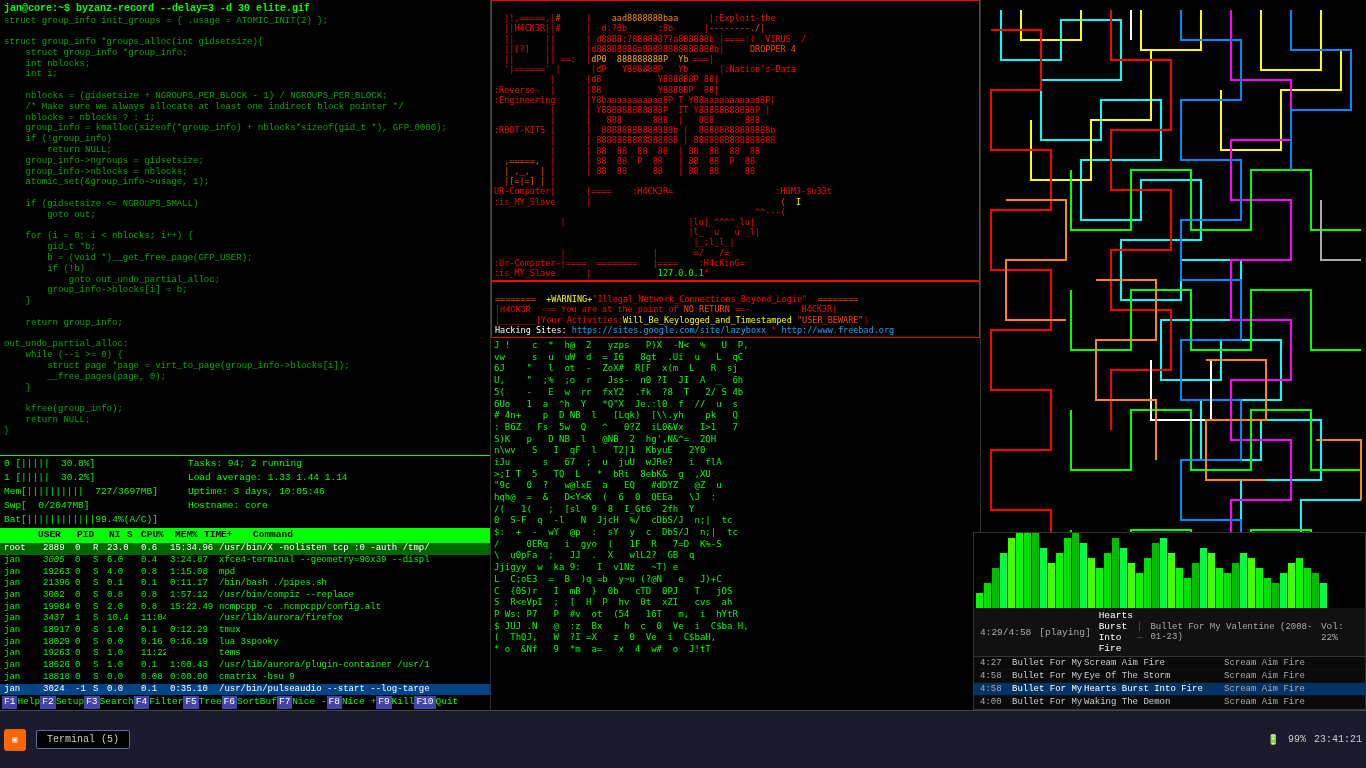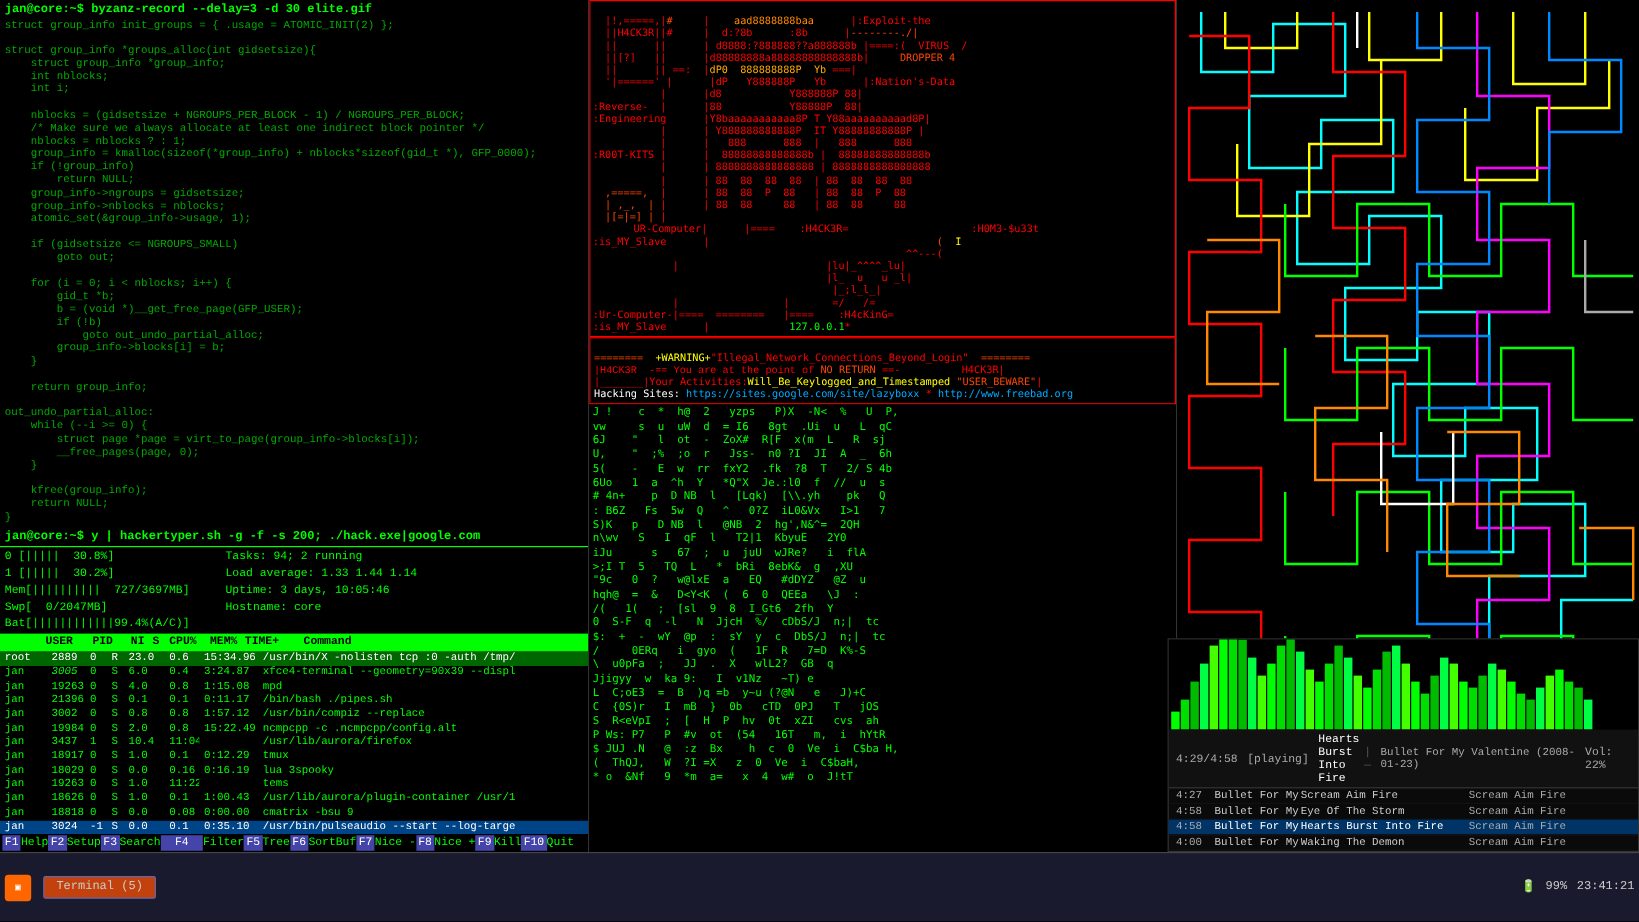--- a/index.html
+++ b/index.html
@@ -248,21 +248,20 @@
 </head>
 <body>
 
 <div id="main-container">
   <div id="top-area">
 
     <div id="left-panel">
       <div id="terminal-top">
         <div class="prompt-line">jan@core:~$ byzanz-record --delay=3 -d 30 elite.gif</div>
         <div class="code-line" style="color:#00aa00;font-size:9px;line-height:1.2;">struct group_info init_groups = { .usage = ATOMIC_INIT(2) };<br><br>struct group_info *groups_alloc(int gidsetsize){<br>    struct group_info *group_info;<br>    int nblocks;<br>    int i;<br><br>    nblocks = (gidsetsize + NGROUPS_PER_BLOCK - 1) / NGROUPS_PER_BLOCK;<br>    /* Make sure we always allocate at least one indirect block pointer */<br>    nblocks = nblocks ? : 1;<br>    group_info = kmalloc(sizeof(*group_info) + nblocks*sizeof(gid_t *), GFP_0000);<br>    if (!group_info)<br>        return NULL;<br>    group_info-&gt;ngroups = gidsetsize;<br>    group_info-&gt;nblocks = nblocks;<br>    atomic_set(&amp;group_info-&gt;usage, 1);<br><br>    if (gidsetsize &lt;= NGROUPS_SMALL)<br>        goto out;<br><br>    for (i = 0; i &lt; nblocks; i++) {<br>        gid_t *b;<br>        b = (void *)__get_free_page(GFP_USER);<br>        if (!b)<br>            goto out_undo_partial_alloc;<br>        group_info-&gt;blocks[i] = b;<br>    }<br><br>    return group_info;<br><br>out_undo_partial_alloc:<br>    while (--i &gt;= 0) {<br>        struct page *page = virt_to_page(group_info-&gt;blocks[i]);<br>        __free_pages(page, 0);<br>    }<br><br>    kfree(group_info);<br>    return NULL;<br>}</div>
-        <div class="prompt-line" style="margin-top:4px;">jan@core:~$ y | hackertyper.sh -g -f -s 200; ./hack.exe|google.com</div>
 
       </div>
 
       <div id="htop-section">
         <div id="htop-header">
           <div style="display:flex;flex-direction:column;gap:1px;">
             <div style="color:#00ff00;font-size:9.5px;white-space:pre;">0 [|||||  30.8%]</div>
             <div style="color:#00ff00;font-size:9.5px;white-space:pre;">1 [|||||  30.2%]</div>
             <div style="color:#00ff00;font-size:9.5px;white-space:pre;">Mem[||||||||||  727/3697MB]</div>
             <div style="color:#00ff00;font-size:9.5px;white-space:pre;">Swp[  0/2047MB]</div>
@@ -422,21 +421,21 @@
             </div>
         </div>
 
         <div id="htop-footer" style="background:#000;padding:1px 2px;display:flex;gap:0px;flex-wrap:nowrap;font-size:9.5px;">
           <span class="htop-fn" style="background:#4444aa;color:#fff;padding:0 2px;">F1</span>
             <span class="htop-fn-label" style="color:#00ff00;">Help </span>
           <span class="htop-fn" style="background:#4444aa;color:#fff;padding:0 2px;">F2</span>
             <span class="htop-fn-label" style="color:#00ff00;">Setup </span>
           <span class="htop-fn" style="background:#4444aa;color:#fff;padding:0 2px;">F3</span>
             <span class="htop-fn-label" style="color:#00ff00;">Search</span>
-          <span class="htop-fn" style="background:#4444aa;color:#fff;padding:0 12px;">F4</span>
+          <span class="htop-fn" style="background:#4444aa;color:#fff;padding:0 2px;">F4</span>
             <span class="htop-fn-label" style="color:#00ff00;">Filter</span>
           <span class="htop-fn" style="background:#4444aa;color:#fff;padding:0 2px;">F5</span>
             <span class="htop-fn-label" style="color:#00ff00;">Tree </span>
           <span class="htop-fn" style="background:#4444aa;color:#fff;padding:0 2px;">F6</span>
             <span class="htop-fn-label" style="color:#00ff00;">SortBuf</span>
           <span class="htop-fn" style="background:#4444aa;color:#fff;padding:0 2px;">F7</span>
             <span class="htop-fn-label" style="color:#00ff00;">Nice -</span>
           <span class="htop-fn" style="background:#4444aa;color:#fff;padding:0 2px;">F8</span>
             <span class="htop-fn-label" style="color:#00ff00;">Nice +</span>
           <span class="htop-fn" style="background:#4444aa;color:#fff;padding:0 2px;">F9</span>
@@ -459,21 +458,21 @@
 <span style="color:#ff0000;">:Reverse-  |</span>      |88           Y88888P  88|
 <span style="color:#ff0000;">:Engineering</span>      |Y8baaaaaaaaaaa8P T Y88aaaaaaaaaad8P|
            |      | Y888888888888P  IT Y88888888888P |
            |      |   888      888  |   888      888
 <span style="color:#ff0000;">:R00T-KITS |</span>      |  88888888888888b |  88888888888888b
            |      | 8888888888888888 | 8888888888888888
            |      | 88  88  88  88  | 88  88  88  88
   <span style="color:#ff4400;">,=====,</span>  |      | 88  88  P  88   | 88  88  P  88
   <span style="color:#ff4400;">| ,_,  |</span> |      | 88  88     88   | 88  88     88
   <span style="color:#ff4400;">|[=|=] |</span> |
-<span style="color:#ff0000;margin-left:34px;">UR-Computer</span>|      |====    :H4CK3R=                    <span style="color:#ff0000;">:H0M3-$u33t</span>
+<span style="color:#ff0000;">UR-Computer</span>|      |====    :H4CK3R=                    <span style="color:#ff0000;">:H0M3-$u33t</span>
 <span style="color:#ff0000;">:is_MY_Slave</span>      |                                     <span style="color:#ff4400;">(</span>  <span style="color:#ffff00;">I</span>
                                                    <span style="color:#ff0000;">^^---(</span>
              |                        |<span style="color:#ff0000;">lu|_^^^^_lu|</span>
                                       |<span style="color:#ff0000;">l_  u   u _l</span>|
                                        <span style="color:#ff0000;">|_;l_l_|</span>
              |                 |       <span style="color:#ff0000;">=/   /=</span>
 <span style="color:#ff0000;">:Ur-Computer-</span>|====  ========   |====    <span style="color:#ff0000;">:H4cKinG=</span>
 <span style="color:#ff0000;">:is_MY_Slave</span>      |             <span style="color:#00ff00;">127.0.0.1</span>*</div>
 
       <div id="hacker-warning" style="border:1px solid #ff0000;color:#ff0000;font-size:8.5px;padding:2px 3px;white-space:pre;font-family:monospace;background:#000;flex-shrink:0;">
@@ -549,21 +548,21 @@
         <path d="M30,700 L30,660 L90,660 L90,700" class="maze-line" stroke="#ff88aa" stroke-width="2"></path>
         <path d="M150,700 L150,660 L210,660 L210,700" class="maze-line" stroke="#ff88aa" stroke-width="2"></path>
         <path d="M270,700 L270,660 L330,660 L330,700" class="maze-line" stroke="#ff88aa" stroke-width="2"></path>
       </svg>
     </div>
   </div>
 
   <div id="bottom-bar" style="height:58px;background:#1a1a2e;display:flex;align-items:center;padding:0 4px;border-top:1px solid #444;">
     <div style="width:22px;height:22px;background:#ff6600;border-radius:3px;display:flex;align-items:center;justify-content:center;color:#fff;font-size:8px;flex-shrink:0;">▣</div>
     <div id="taskbar-items" style="display:flex;gap:4px;margin-left:6px;">
-      <div class="taskbar-item" style="background:#c2410c;border:1px solid #6666aa;color:#ccc;font-size:10px;padding:3px 10px;border-radius:2px;">
+      <div class="taskbar-item" style="background:#000000;border:1px solid #6666aa;color:#ccc;font-size:10px;padding:3px 10px;border-radius:2px;">
         <span>Terminal</span> <span>(5)</span>
       </div>
     </div>
     <div id="taskbar-right" style="margin-left:auto;display:flex;align-items:center;gap:8px;color:#ccc;font-size:10px;">
       <span>🔋</span>
       <span>99%</span>
       <span>23:41:21</span>
     </div>
   </div>
 </div>

